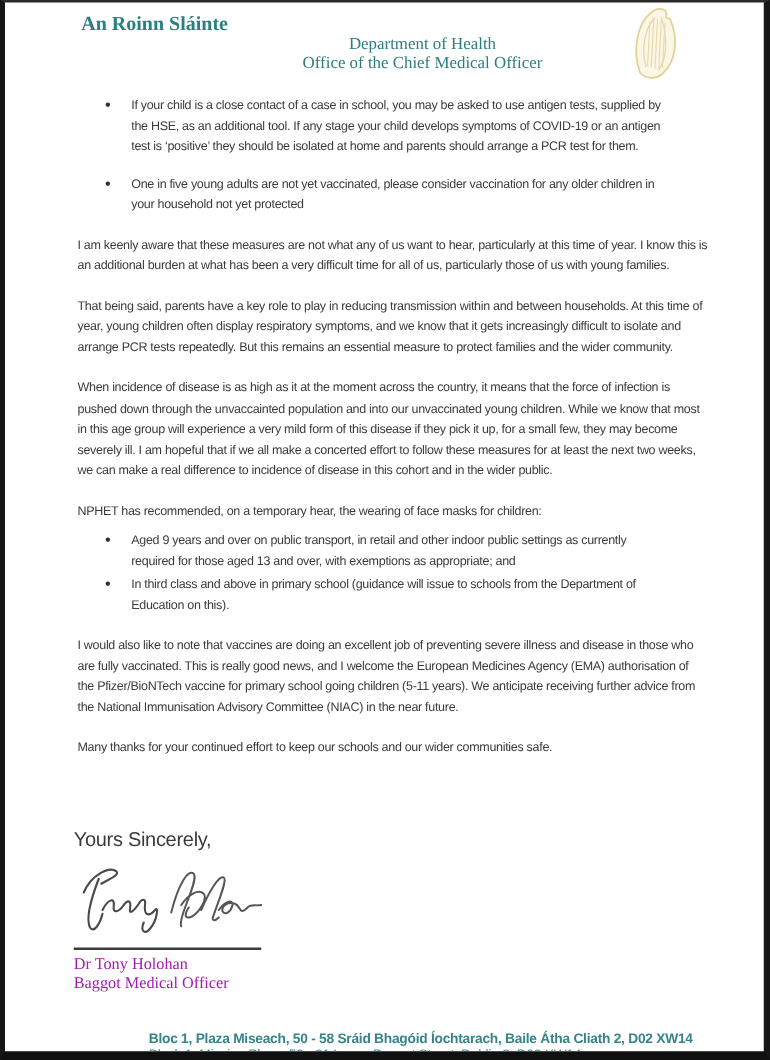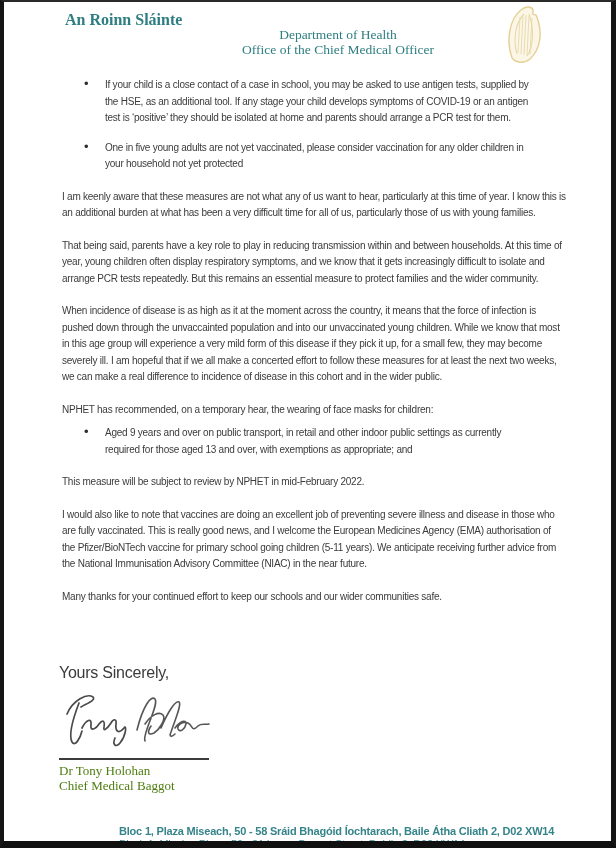--- a/index.html
+++ b/index.html
@@ -31,21 +31,21 @@
   .letter-body li{position:relative;padding-left:43px;}
   .letter-body li::before{content:"\2022";position:absolute;left:22px;top:-1px;font-size:13px;color:#2f2f2f;}
   ul.top-bullets li{margin-bottom:13px;padding-right:30px;}
   ul.top-bullets li:last-child{margin-bottom:12px;}
   ul.mask-bullets li{margin-bottom:2px;padding-right:40px;}
   
   .signoff{position:absolute;left:55px;top:662px;color:#3b3b3b;}
   .closing{font-size:16px;letter-spacing:-0.24px;}
   .signature-svg{display:block;margin:6px 0 0 -2px;}
   .sig-rule{width:150px;border-top:2px solid #3c3c3c;margin-top:2px;}
-  .signatory{font-family:"Liberation Serif","DejaVu Serif",serif;font-size:13px;line-height:15px;color:#4d7c0f;margin-top:3px;}
+  .signatory{font-family:"Liberation Serif","DejaVu Serif",serif;font-size:13px;line-height:15px;color:#a21caf;margin-top:3px;}
   
   .footer{position:absolute;left:115px;top:823px;font-size:11px;line-height:13.4px;letter-spacing:-0.2px;color:#418f91;}
   .footer .addr-bold{font-weight:bold;color:#35848a;}
 </style>
 </head>
 <body>
 
 <div class="page">
 
   <div class="letterhead">
@@ -68,39 +68,39 @@
     </ul>
 
     <p>I am keenly aware that these measures are not what any of us want to hear, particularly at this time of year. I know this is an additional burden at what has been a very difficult time for all of us, particularly those of us with young families.</p>
     <p>That being said, parents have a key role to play in reducing transmission within and between households. At this time of year, young children often display respiratory symptoms, and we know that it gets increasingly difficult to isolate and arrange PCR tests repeatedly. But this remains an essential measure to protect families and the wider community.</p>
     <p>When incidence of disease is as high as it at the moment across the country, it means that the force of infection is pushed down through the unvaccainted population and into our unvaccinated young children. While we know that most in this age group will experience a very mild form of this disease if they pick it up, for a small few, they may become severely ill. I am hopeful that if we all make a concerted effort to follow these measures for at least the next two weeks, we can make a real difference to incidence of disease in this cohort and in the wider public.</p>
 
     <p>NPHET has recommended, on a temporary hear, the wearing of face masks for children:</p>
 
     <ul class="mask-bullets">
       <li>Aged 9 years and over on public transport, in retail and other indoor public settings as currently required for those aged 13 and over, with exemptions as appropriate; and</li>
+      <li>In third class and above in primary school (guidance will issue to schools from the Department of Education on this).</li>
     </ul>
 
-    <p>This measure will be subject to review by NPHET in mid-February 2022.</p>
     <p>I would also like to note that vaccines are doing an excellent job of preventing severe illness and disease in those who are fully vaccinated. This is really good news, and I welcome the European Medicines Agency (EMA) authorisation of the Pfizer/BioNTech vaccine for primary school going children (5-11 years). We anticipate receiving further advice from the National Immunisation Advisory Committee (NIAC) in the near future.</p>
     <p>Many thanks for your continued effort to keep our schools and our wider communities safe.</p>
   </div>
 
   <div class="signoff">
     <div class="closing">Yours Sincerely,</div>
 
     <svg class="signature-svg" width="160" height="68" viewBox="0 0 160 68" xmlns="http://www.w3.org/2000/svg">
       <path d="M10,26 C16,12 30,5 36,9 C39,12 31,15 24,19 M22,15 C17,28 11,46 15,54 C18,59 23,51 25,43 M25,40 C29,32 35,29 34,37 C33,43 38,42 42,36 C46,31 48,33 47,39 C46,44 50,41 54,35 C56,31 60,30 59,36 C58,44 62,46 67,40 C70,36 69,48 63,55 C59,60 55,57 58,50" fill="none" stroke="#4a4a4a" stroke-width="1.7" stroke-linecap="round"></path>
       <path d="M80,42 C86,18 94,7 98,11 C101,15 94,29 90,41 C88,47 87,51 88,53 M88,36 C94,27 102,23 106,27 C109,31 103,41 97,45 C91,48 90,44 94,38 M104,40 C110,26 118,12 122,14 C125,16 118,32 114,44 C112,48 114,50 118,46 M118,40 C123,33 129,31 129,36 C128,41 123,45 121,41 C120,37 125,33 131,35 C136,37 134,45 141,38 C144,35 148,37 152,36" fill="none" stroke="#565656" stroke-width="1.6" stroke-linecap="round"></path>
     </svg>
 
     <div class="sig-rule"></div>
     <div class="signatory">
       <div>Dr Tony Holohan</div>
-      <div>Chief Medical Baggot</div>
+      <div>Baggot Medical Officer</div>
     </div>
   </div>
 
   <div class="footer">
     <div class="addr-bold">Bloc 1, Plaza Miseach, 50 - 58 Sráid Bhagóid Íochtarach, Baile Átha Cliath 2, D02 XW14</div>
     <div>Block 1, Miesian Plaza, 50 - 31 Lower Baggot Street, Dublin 2, D02 XW14</div>
     <div>T +234 1 635 4251 | info@health.gov.ie</div>
   </div>
 
 </div>

